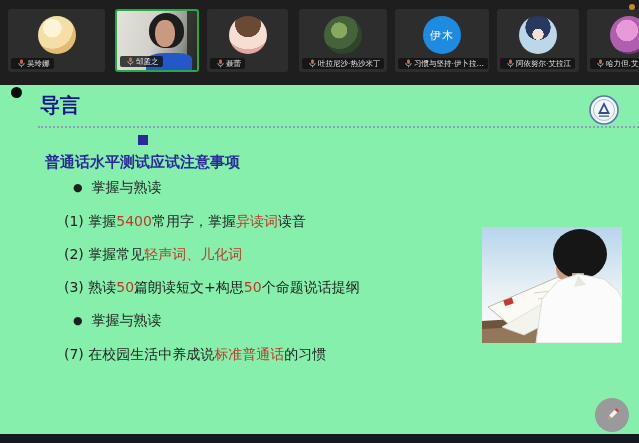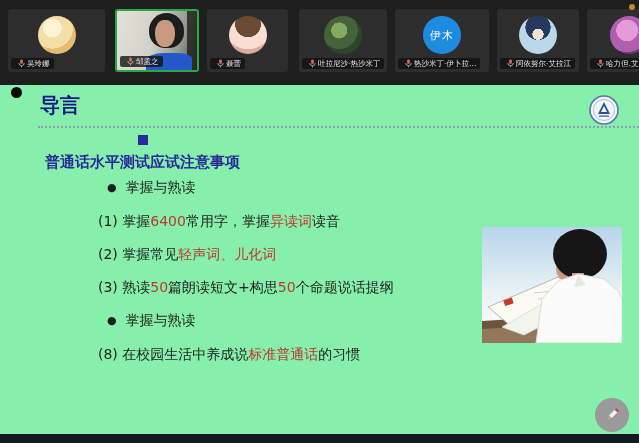--- a/index.html
+++ b/index.html
@@ -48,21 +48,21 @@
   .mic{flex:0 0 auto;}
   .notif-dot{position:absolute;left:629px;top:4px;width:6px;height:6px;border-radius:50%;}
   
   .slide{position:absolute;left:0;top:85px;width:639px;height:349px;background:#86efac;}
   .slide-dot{position:absolute;left:11px;top:2px;width:11px;height:11px;border-radius:50%;background:#0a0a0a;}
   .slide-title{position:absolute;left:40px;top:7px;font-size:20px;font-weight:bold;color:var(--navy,#1b1b8a);}
   .dotted{position:absolute;left:38px;top:41px;right:0;border-top:2px dotted #8f8fbe;opacity:.85;}
   .heading{position:absolute;left:45px;top:50px;font-size:15px;font-weight:600;color:var(--hnavy,#2a2a9a);display:flex;align-items:center;gap:8px;white-space:nowrap;flex-direction:column;}
   .sq{width:10px;height:10px;background:var(--hnavy,#2a2a9a);flex:0 0 auto;}
   .lines{position:absolute;left:64px;top:94px;width:430px;}
-  .line{font-size:14px;line-height:16px;color:#1f1f1f;margin-bottom:17px;white-space:nowrap;margin-left:34px;}
+  .line{font-size:14px;line-height:16px;color:#1f1f1f;margin-bottom:17px;white-space:nowrap;}
   .line.header{padding-left:9px;}
   .line .dot{margin-right:9px;font-size:11px;vertical-align:1px;}
   .line .seg.red{color:var(--red,#bf382a);}
   .reading-img{position:absolute;left:482px;top:142px;}
   .uni-logo{position:absolute;left:588px;top:9px;}
   
   .bottom-strip{position:absolute;left:0;top:434px;width:639px;height:9px;background:#141821;}
   .pencil-btn{
     position:absolute;left:595px;top:398px;width:34px;height:34px;border-radius:50%;
     background:#9a9a9a;border:none;padding:0;cursor:pointer;
@@ -130,21 +130,21 @@
   </div>
       <div class="tile av-init" style="left: 395px; width: 94px;">
 
     <div class="avatar" style="background: rgb(29, 140, 224);">伊木</div>
     <div class="name-pill">
       <svg class="mic" width="7" height="9" viewBox="0 0 7 9">
         <rect x="2.1" y="0.4" width="2.8" height="4.6" rx="1.4" fill="#cf6a5a"></rect>
         <path d="M0.8 4 a2.7 2.7 0 0 0 5.4 0" fill="none" stroke="#bdbdbd" stroke-width="0.8"></path>
         <line x1="3.5" y1="6.8" x2="3.5" y2="8.4" stroke="#bdbdbd" stroke-width="0.8"></line>
       </svg>
-      <span class="pname">热沙米丁·伊卜拉…</span>
+      <span class="pname">习惯与坚持·伊卜拉…</span>
     </div>
   </div>
       <div class="tile av-illus" style="left: 497px; width: 82px;">
 
     <div class="avatar"></div>
     <div class="name-pill">
       <svg class="mic" width="7" height="9" viewBox="0 0 7 9">
         <rect x="2.1" y="0.4" width="2.8" height="4.6" rx="1.4" fill="#cf6a5a"></rect>
         <path d="M0.8 4 a2.7 2.7 0 0 0 5.4 0" fill="none" stroke="#bdbdbd" stroke-width="0.8"></path>
         <line x1="3.5" y1="6.8" x2="3.5" y2="8.4" stroke="#bdbdbd" stroke-width="0.8"></line>
@@ -181,25 +181,25 @@
 
     <div class="dotted"></div>
 
     <div class="heading">
       <span class="sq"></span>
       <span>普通话水平测试应试注意事项</span>
     </div>
 
     <div class="lines" id="lines">
         <div class="line header"><span class="dot">●</span><span>掌握与熟读</span></div>
-        <div class="line item"><span class="seg">(1) 掌握</span><span class="seg red">6400</span><span class="seg">常用字，掌握</span><span class="seg red">异读词</span><span class="seg">读音</span></div>
+        <div class="line item"><span class="seg">(1) 掌握</span><span class="seg red">5400</span><span class="seg">常用字，掌握</span><span class="seg red">异读词</span><span class="seg">读音</span></div>
         <div class="line item"><span class="seg">(2) 掌握常见</span><span class="seg red">轻声词、儿化词</span></div>
         <div class="line item"><span class="seg">(3) 熟读</span><span class="seg red">50</span><span class="seg">篇朗读短文+构思</span><span class="seg red">50</span><span class="seg">个命题说话提纲</span></div>
         <div class="line header"><span class="dot">●</span><span>掌握与熟读</span></div>
-        <div class="line item"><span class="seg">(8) 在校园生活中养成说</span><span class="seg red">标准普通话</span><span class="seg">的习惯</span></div>
+        <div class="line item"><span class="seg">(7) 在校园生活中养成说</span><span class="seg red">标准普通话</span><span class="seg">的习惯</span></div>
       </div>
 
     <svg class="reading-img" width="140" height="116" viewBox="0 0 140 116">
       <defs>
         <linearGradient id="sky" x1="0" y1="0" x2="0" y2="1">
           <stop offset="0" stop-color="#b7d5ec"></stop>
           <stop offset="0.55" stop-color="#e9f1f5"></stop>
           <stop offset="1" stop-color="#ffffff"></stop>
         </linearGradient>
       </defs>

